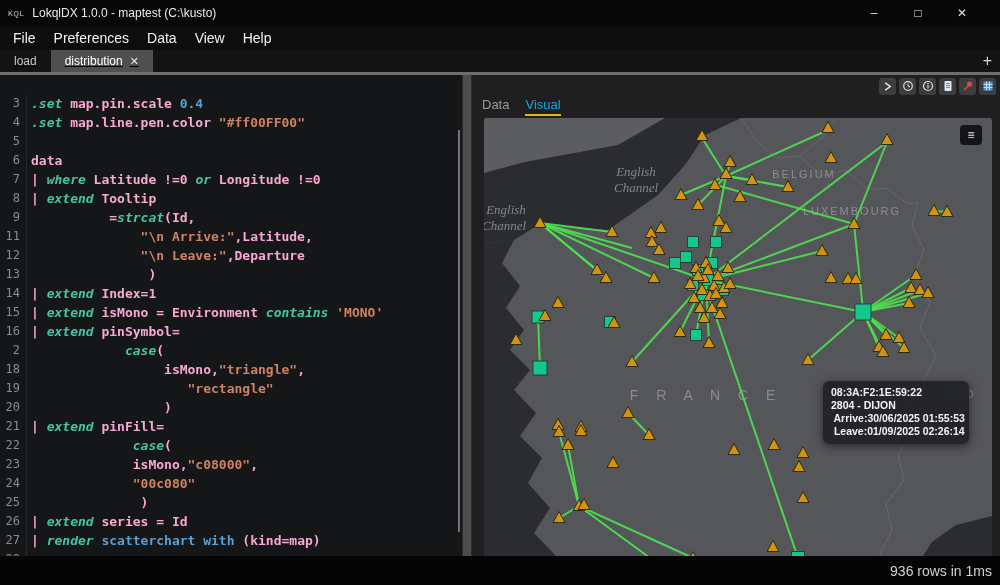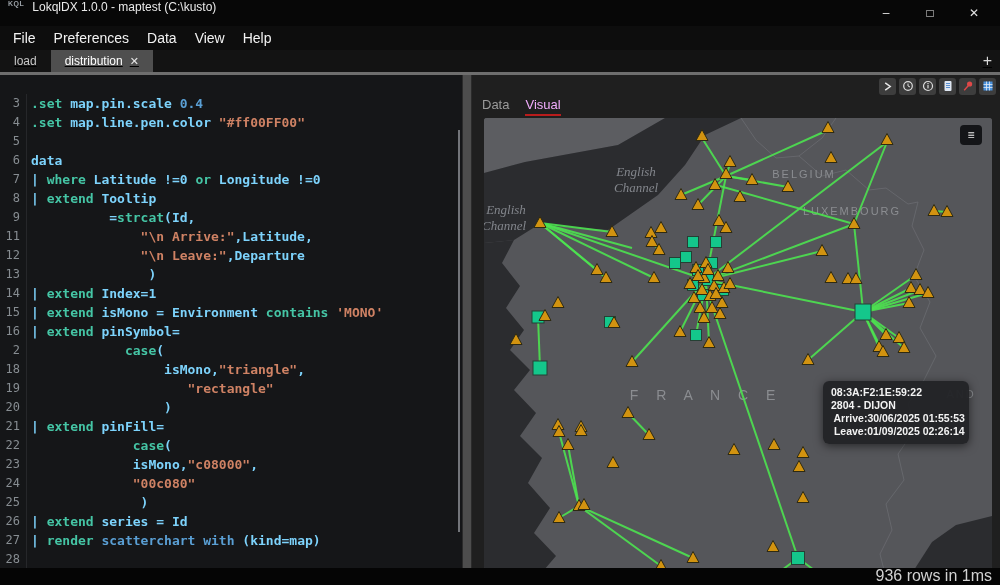--- a/index.html
+++ b/index.html
@@ -1,21 +1,21 @@
 <!DOCTYPE html>
 <html><head>
 <meta charset="utf-8">
 <style>
   * { margin:0; padding:0; box-sizing:border-box; }
   html,body { width:1000px; height:585px; overflow:hidden; background:#000;
     font-family:"Liberation Sans", sans-serif; }
   #app { position:relative; width:1000px; height:585px; background:#0a0a0a; }
 
   
-  .titlebar { height:26px; background:#070707; display:flex; align-items:flex-start; padding:0 4px 0 8px; }
+  .titlebar { height:26px; background:#070707; display:flex; align-items:center; padding:0 16px 0 8px; }
   .logo { font-size:7px; font-weight:bold; color:#9aa0a6; letter-spacing:.5px; margin-right:8px; }
   .title { font-size:12px; color:#eaeaea; }
   .win-controls { margin-left:auto; display:flex; height:26px; }
   .win-btn { width:44px; height:26px; display:flex; align-items:center; justify-content:center;
     color:#e3e3e3; font-size:12px; }
 
   
   .menubar { height:24px; background:#0d0d0d; display:flex; align-items:center; padding:0 4px; }
   .menu-item { padding:0 9px; font-size:14px; color:#f2f2f2; }
 
@@ -30,52 +30,52 @@
   
   .content { display:flex; height:495px; position:relative; }
 
   .editor { width:462px; background:#151618; position:relative; overflow:hidden;
     font-family:"DejaVu Sans Mono", monospace; font-weight:bold; font-size:13px; line-height:19px;
     padding-top:19px; }
   .code-line { display:flex; height:19px; white-space:pre; }
   .gutter { width:27px; flex:none; text-align:right; padding-right:6px; color:#878d92;
     font-weight:normal; font-size:12px; border-right:1px solid #26272a; }
   .code-text { padding-left:4px; }
-  .tok-p { color:#7dd3fc; }
-  .tok-k { color:#45c5a5; }
+  .tok-p { color:#f9a8d4; }
+  .tok-k { color:#45c5a5;font-style:italic; }
   .tok-b { color:#5a9fd4; }
   .tok-s { color:#cf8264; }
   .editor-scrollbar { position:absolute; right:2px; top:55px; width:2px; height:402px; background:#73757a; }
 
   .splitter { width:10px; background:#4d4d4d; border-left:1px solid #2b2b2b; border-right:1px solid #2b2b2b; }
 
   
   .rpanel { flex:1; background:#1f1f1f; position:relative; }
   .rtoolbar { position:absolute; top:3px; right:4px; display:flex; gap:3px; }
   .tool-btn { width:17px; height:17px; background:#3d3d3d; border-radius:3px;
     display:flex; align-items:center; justify-content:center; }
   .rtabs { display:flex; gap:16px; padding:22px 0 0 10px; }
   .rtab { font-size:13px; color:#9a9a9a; padding-bottom:2px; border-bottom:2px solid transparent; }
-  .rtab.active { color:#f0abfc; border-bottom:2px solid #b91c1c; }
+  .rtab.active { color:#0ea5e9; border-bottom:2px solid #eab308; }
 
   .map { position:absolute; left:12px; top:43px; width:508px; height:452px;
     background:#55565a; border-radius:3px; overflow:hidden; }
   .map svg { position:absolute; left:0; top:0; }
   .map-menu-btn { position:absolute; right:10px; top:7px; width:22px; height:20px;
     background:#141518; border-radius:4px; color:#e8e8e8; font-size:12px;
     display:flex; align-items:center; justify-content:center; }
   .tooltip { position:absolute; left:324px; top:263px; width:146px;
     background:rgba(34,35,38,0.96); border-radius:6px; padding:5px 8px;
     font-size:10.5px; font-weight:600; color:#f3f3f3; line-height:1.25;
     white-space:pre; box-shadow:0 2px 10px rgba(0,0,0,.55);margin-left:15px; }
 
   
-  .statusbar { position:absolute; left:0; right:0; bottom:0; height:17px; background:#050505;
-    display:flex; align-items:flex-end; justify-content:flex-end; padding:0 8px;
-    font-size:16px; color:#d2d2d2; }
+  .statusbar { position:absolute; left:0; right:0; bottom:0; height:29px; background:#050505;
+    display:flex; align-items:center; justify-content:flex-end; padding:0 8px;
+    font-size:14px; color:#d2d2d2; }
 
   
   text.water { fill:#83868c; font-style:italic; font-family:"Liberation Serif", serif; font-size:13px; }
   text.country { fill:#8b8d91; font-family:"Liberation Sans", sans-serif; font-size:11px; letter-spacing:2px; }
   text.france { fill:#8b8d91; font-family:"Liberation Sans", sans-serif; font-size:14px; letter-spacing:7px; }
 </style>
 </head>
 <body>
 
 <div id="app">

